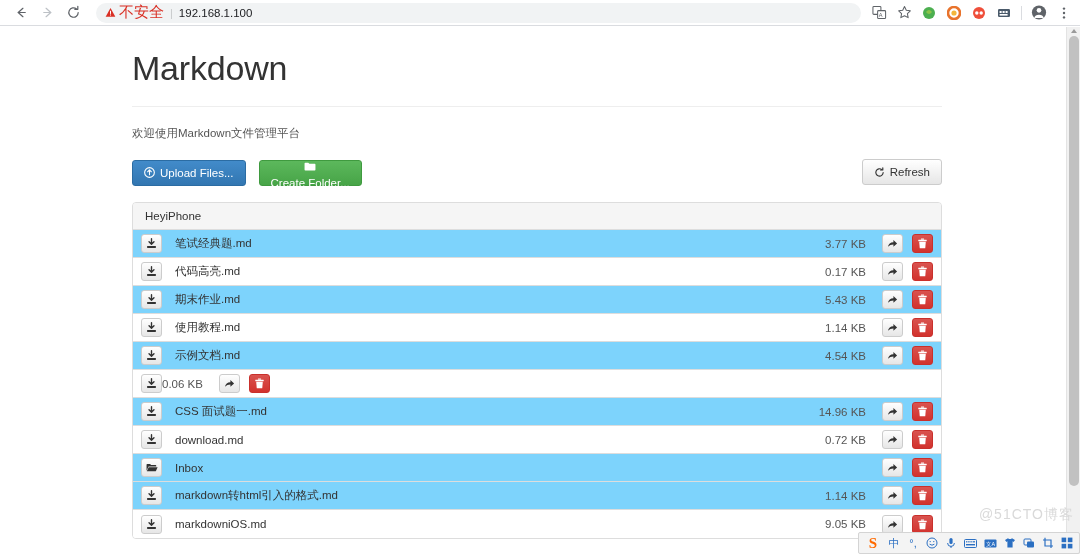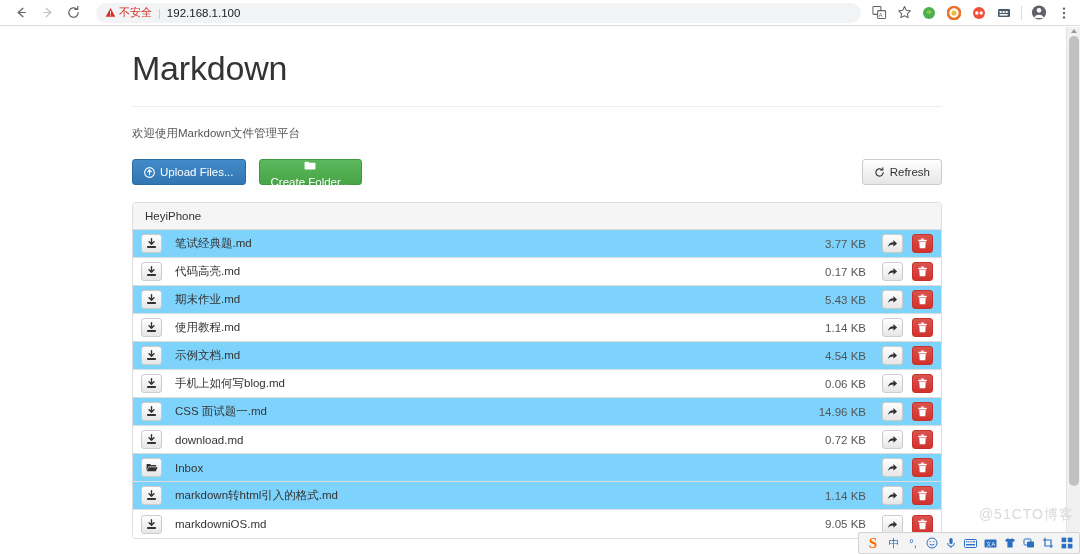--- a/index.html
+++ b/index.html
@@ -28,21 +28,21 @@
     margin-left: 10px;
     height: 20px; flex: 1 1 auto;
     background: #f1f3f4;
     border-radius: 10px;
     display: flex; align-items: center;
     padding: 0 9px;
     max-width: 840px;
   }
   .warn-wrap { display: flex; align-items: center; gap: 3px; }
   .warn-tri { display:block; }
-  .warn-text { color: #d93025; font-size: 11px; white-space: nowrap; }
+  .warn-text { color: #d93025; font-size: 15px; white-space: nowrap; }
   .omni-sep { color: #c6c8ca; font-size: 11px; margin: 0 6px; }
   .omni-url { color: #202124; font-size: 11.5px; white-space: nowrap; }
   .tool-icons {
     display: flex; align-items: center; gap: 9px;
     padding-right: 8px; padding-left: 10px;
   }
   .ticon { width: 16px; height: 16px; display: flex; align-items: center; justify-content: center; }
   .vsep { width: 1px; height: 14px; background: #dadce0; }
 
   
@@ -68,21 +68,21 @@
     margin-top: 10px;
   }
   .lead {
     font-size: 11.5px;
     color: #555555;
     padding-top: 19px;
     padding-bottom: 18px;
   }
 
   
-  .btn-row { display: flex; align-items: flex-start; position: relative; height: 27px; }
+  .btn-row { display: flex; align-items: center; position: relative; height: 27px; }
   .btn {
     display: inline-flex; align-items: center; gap: 5px;
     height: 26px; padding: 0 11px;
     border-radius: 3px;
     font-size: 11.5px;
     color: #ffffff;
     border: 1px solid transparent;
     cursor: pointer;
     white-space: nowrap;
   }
@@ -465,21 +465,20 @@
               </svg>
             </div>
           </div>
           <div class="row">
             <div class="icon-btn">
               <svg width="11" height="11" viewBox="0 0 12 12">
                 <path d="M6 0.8 V6.2 M3.3 4.2 L6 6.9 L8.7 4.2" fill="none" stroke="#333333" stroke-width="1.5" stroke-linecap="round" stroke-linejoin="round"></path>
                 <rect x="1.2" y="8.6" width="9.6" height="2.2" rx="0.4" fill="#333333"></rect>
               </svg>
             </div>
-            <div class="fname">手机上如何写blog.md</div>
             <div class="fsize">0.06 KB</div>
             <div class="act-share">
               <svg width="11" height="11" viewBox="0 0 12 12">
                 <path d="M1 9.6 Q2 4.6 7 4.5 V2.2 L11 6 L7 9.6 V7.2 Q3.4 7.2 1 9.6 Z" fill="#333333"></path>
               </svg>
             </div>
             <div class="act-del">
               <svg width="11" height="11" viewBox="0 0 12 12">
                 <rect x="4.3" y="0.6" width="3.4" height="1.2" fill="#ffffff"></rect>
                 <rect x="1.4" y="2" width="9.2" height="1.5" rx="0.3" fill="#ffffff"></rect>

